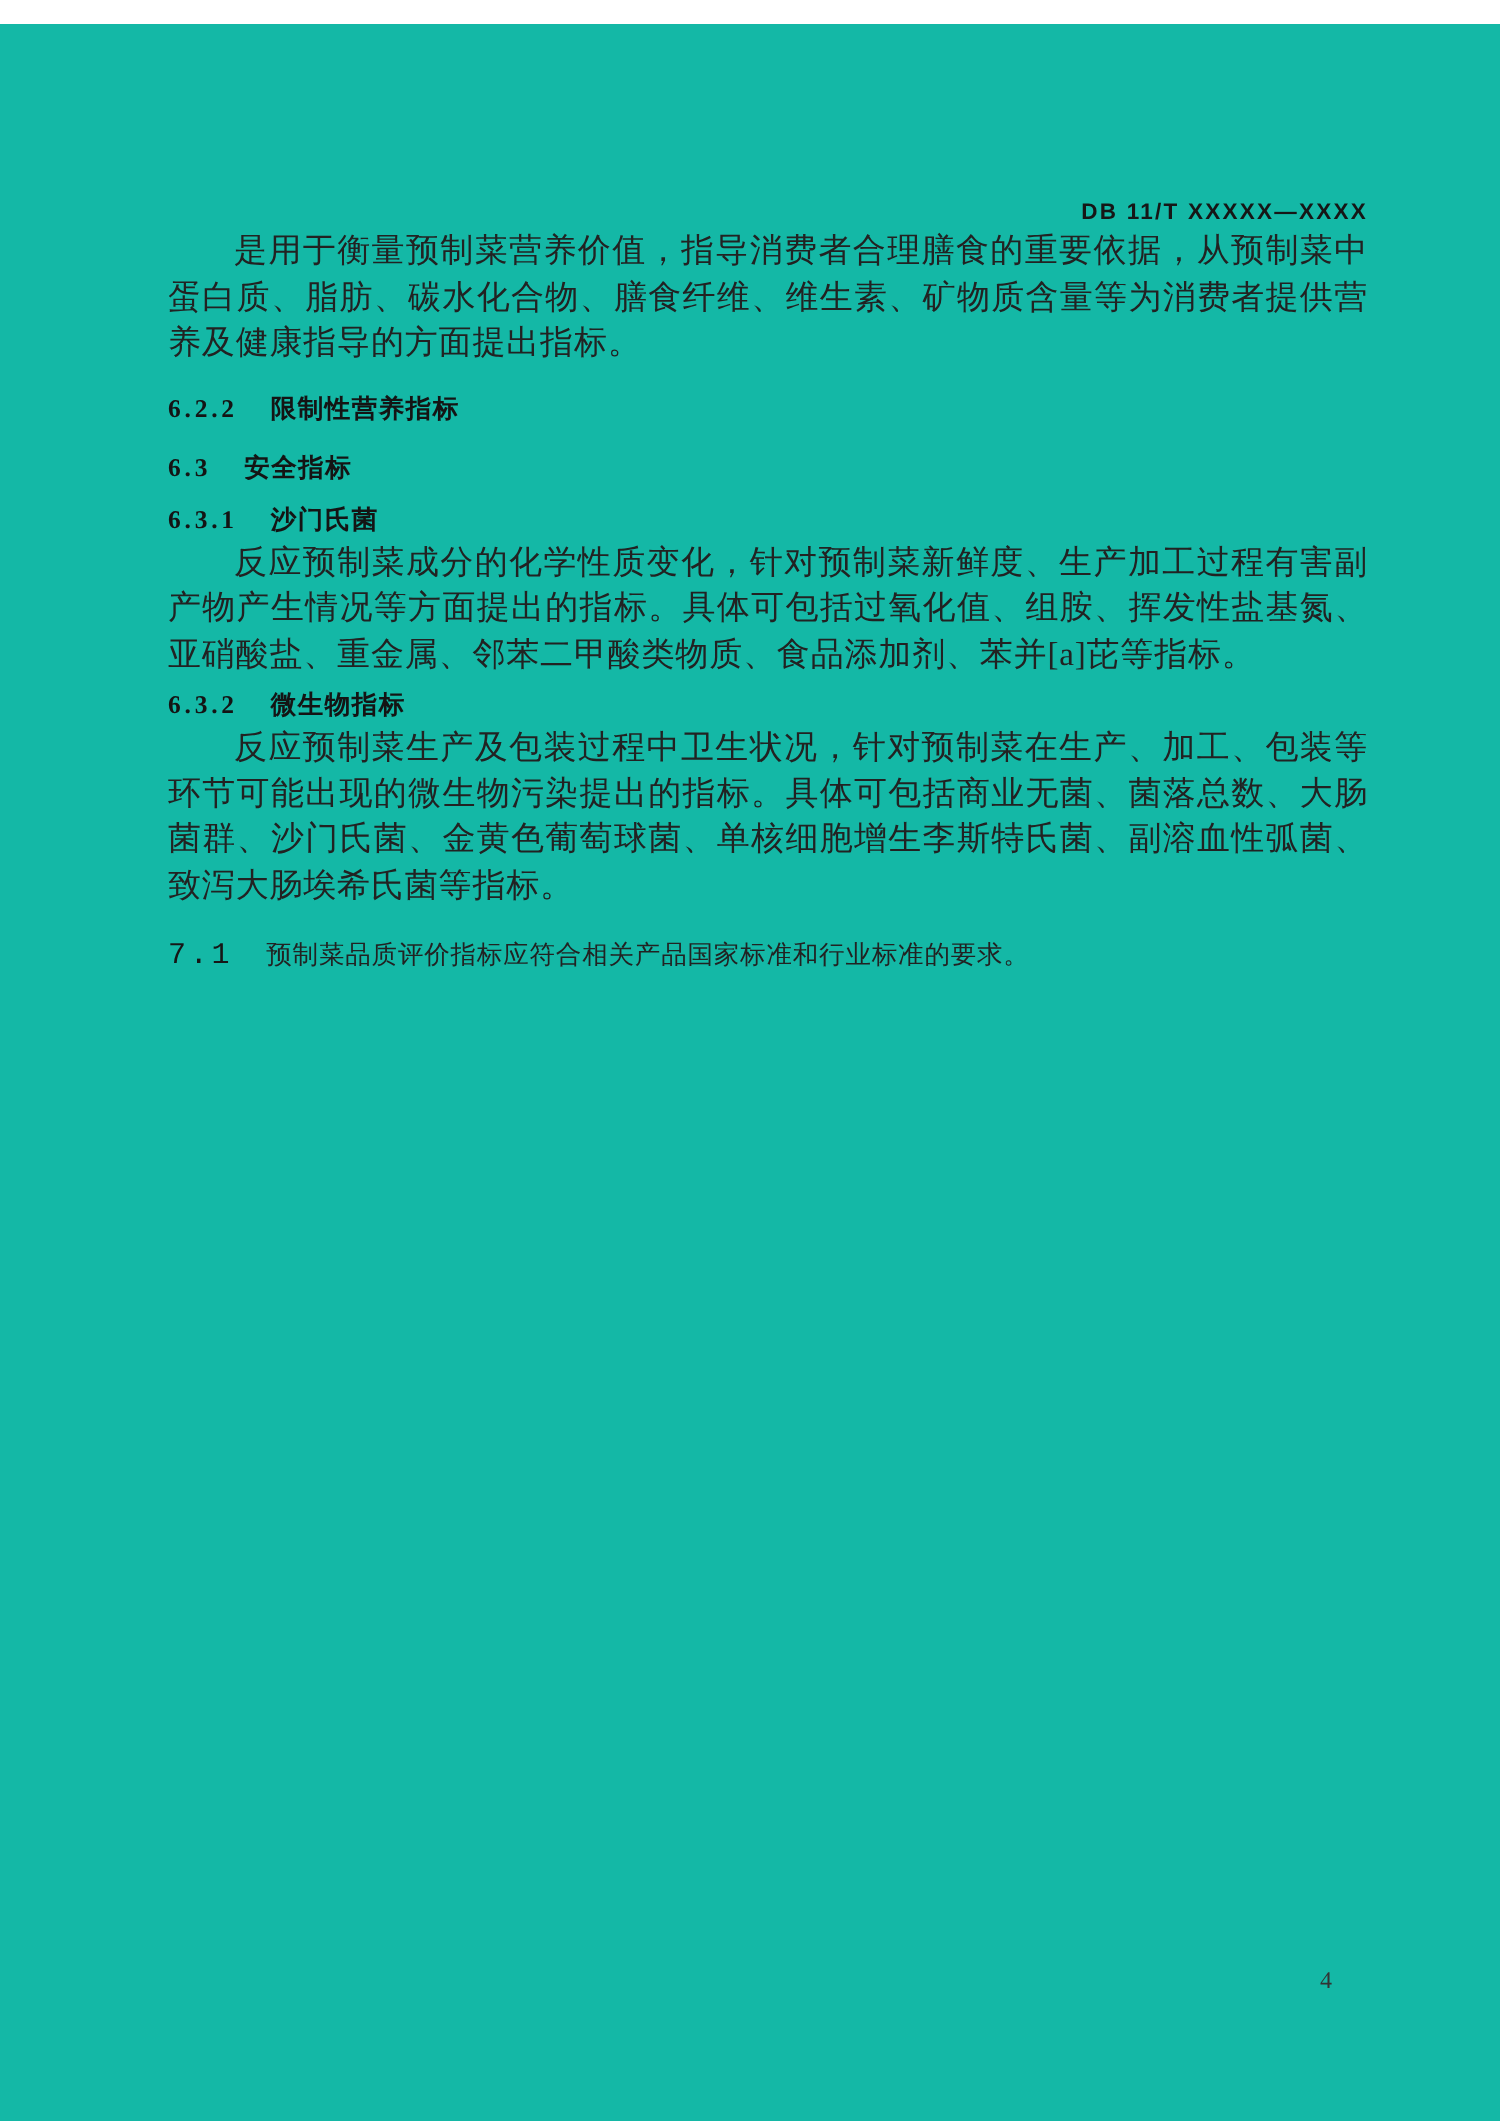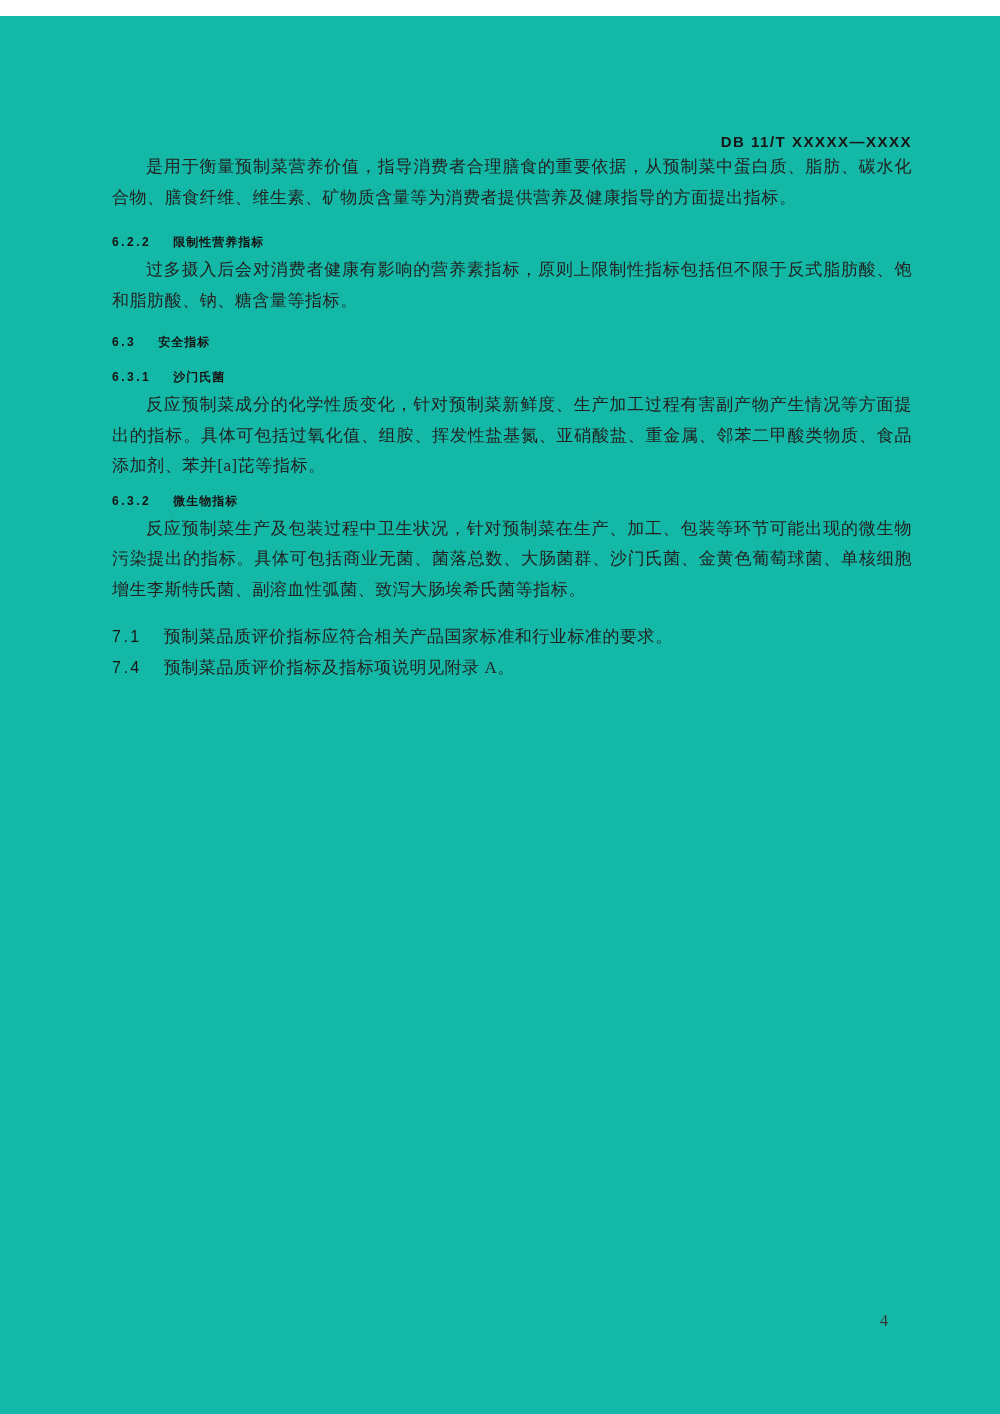--- a/index.html
+++ b/index.html
@@ -28,33 +28,33 @@
     text-align: right;
     font-family: "Liberation Sans", "DejaVu Sans", sans-serif;
     font-weight: 700;
     font-size: 15px;
     line-height: 20px;
     letter-spacing: 1.5px;
     color: #161616;
   }
   p.body {
     margin: 0;
-    font-size: 17px;
+    font-size: 22px;
     line-height: 30.5px;
     letter-spacing: 0.55px;
     text-align: justify;
     text-justify: inter-ideograph;
     color: #222222;
   }
   p.body.indent { text-indent: 2em; }
   .heading {
     margin: 0;
-    font-family: Liberation Sans, sans-serif;
+    font-family: Liberation Serif, serif;
     font-weight: 700;
-    font-size: 12px;
+    font-size: 17px;
     line-height: 26px;
     letter-spacing: 1px;
     color: #141414;
   }
   .heading .h-num {
     letter-spacing: 2.5px;
     margin-right: 22px;
   }
   .mt-p1   { margin-top: 16px; }
   .mt-h622 { margin-top: 16px; }
@@ -69,22 +69,22 @@
   p.clause {
     margin: 0;
     font-size: 17px;
     line-height: 30.5px;
     letter-spacing: 0.55px;
     text-align: justify;
     text-justify: inter-ideograph;
     color: #222222;
   }
   p.clause .c-num {
-    font-family: Liberation Sans, sans-serif;
-    font-size: 16px;
+    font-family: Liberation Mono, monospace;
+    font-size: 20px;
     letter-spacing: 2.5px;
     margin-right: 22px;
     color: #161616;
   }
   .page-number {
     position: absolute;
     top: 1294px;
     right: 112px;
     font-size: 16px;
     line-height: 22px;
@@ -99,34 +99,32 @@
   <div class="content">
 
     <div class="running-header">
       <span>DB 11/T XXXXX—XXXX</span>
     </div>
 
     <p class="body indent mt-p1">是用于衡量预制菜营养价值，指导消费者合理膳食的重要依据，从预制菜中蛋白质、脂肪、碳水化合物、膳食纤维、维生素、矿物质含量等为消费者提供营养及健康指导的方面提出指标。</p>
 
     <h3 class="heading mt-h622"><span class="h-num">6.2.2</span><span>限制性营养指标</span></h3>
 
-    <p class="body indent mt-p2">过多摄入后会对消费者健康有影响的营养素指标，原则上限制性指标包括但不限于反式脂肪酸、饱和脂肪酸、钠、糖含量等指标。</p>
 
     <h3 class="heading mt-h63"><span class="h-num">6.3</span><span>安全指标</span></h3>
 
     <h3 class="heading mt-h631"><span class="h-num">6.3.1</span><span>沙门氏菌</span></h3>
 
     <p class="body indent mt-p3">反应预制菜成分的化学性质变化，针对预制菜新鲜度、生产加工过程有害副产物产生情况等方面提出的指标。具体可包括过氧化值、组胺、挥发性盐基氮、亚硝酸盐、重金属、邻苯二甲酸类物质、食品添加剂、苯并[a]芘等指标。</p>
 
     <h3 class="heading mt-h632"><span class="h-num">6.3.2</span><span>微生物指标</span></h3>
 
     <p class="body indent mt-p4">反应预制菜生产及包装过程中卫生状况，针对预制菜在生产、加工、包装等环节可能出现的微生物污染提出的指标。具体可包括商业无菌、菌落总数、大肠菌群、沙门氏菌、金黄色葡萄球菌、单核细胞增生李斯特氏菌、副溶血性弧菌、致泻大肠埃希氏菌等指标。</p>
 
 
     <div class="clauses">
       <p class="clause"><span class="c-num">7.1</span><span>预制菜品质评价指标应符合相关产品国家标准和行业标准的要求。</span></p>
-      <p class="clause"><span class="c-num">7.4</span><span>预制菜品质评价指标及指标项说明见附录 A。</span></p>
     </div>
 
   </div>
 
   <div class="page-number">4</div>
 </div>
 
 </body></html>

